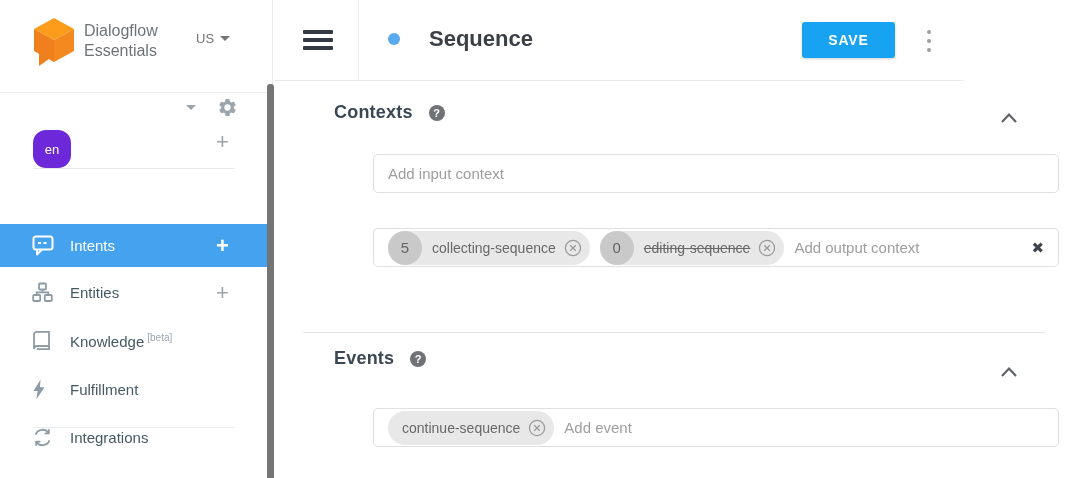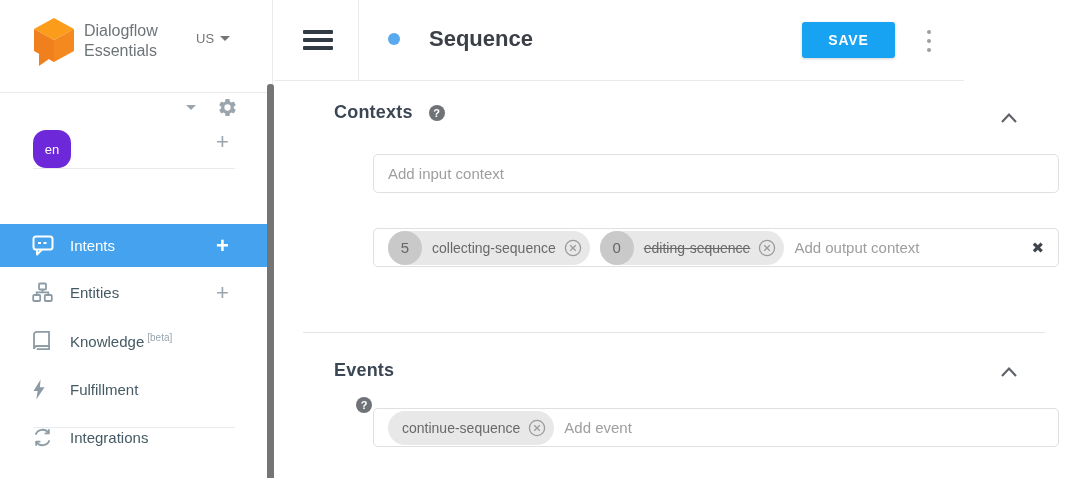--- a/index.html
+++ b/index.html
@@ -233,21 +233,21 @@
             <path d="M6.2 6.2 L11.8 11.8 M11.8 6.2 L6.2 11.8"></path>
         </svg>
       </span>
     </div>
     <input placeholder="Add output context" style="">
     <span class="clear-x">✖</span>
   </div>
 
   <div class="abs content-divider"></div>
 
-  <div class="abs section-head" style="left:334px; top:360px;flex-direction:column;">
+  <div class="abs section-head" style="left:334px; top:348px;">
     <span class="section-title">Events</span>
     <span class="help-icon">?</span>
   </div>
   <svg class="abs chevron" style="top:366px" viewBox="0 0 18 12" fill="none" stroke="#5f6368" stroke-width="2.2">
     <path d="M2 10 L9 2.5 L16 10"></path>
   </svg>
 
   <div class="abs field chip-row" style="top:408px">
     <div class="chip no-num">
       <span class="chip-label">continue-sequence</span>

